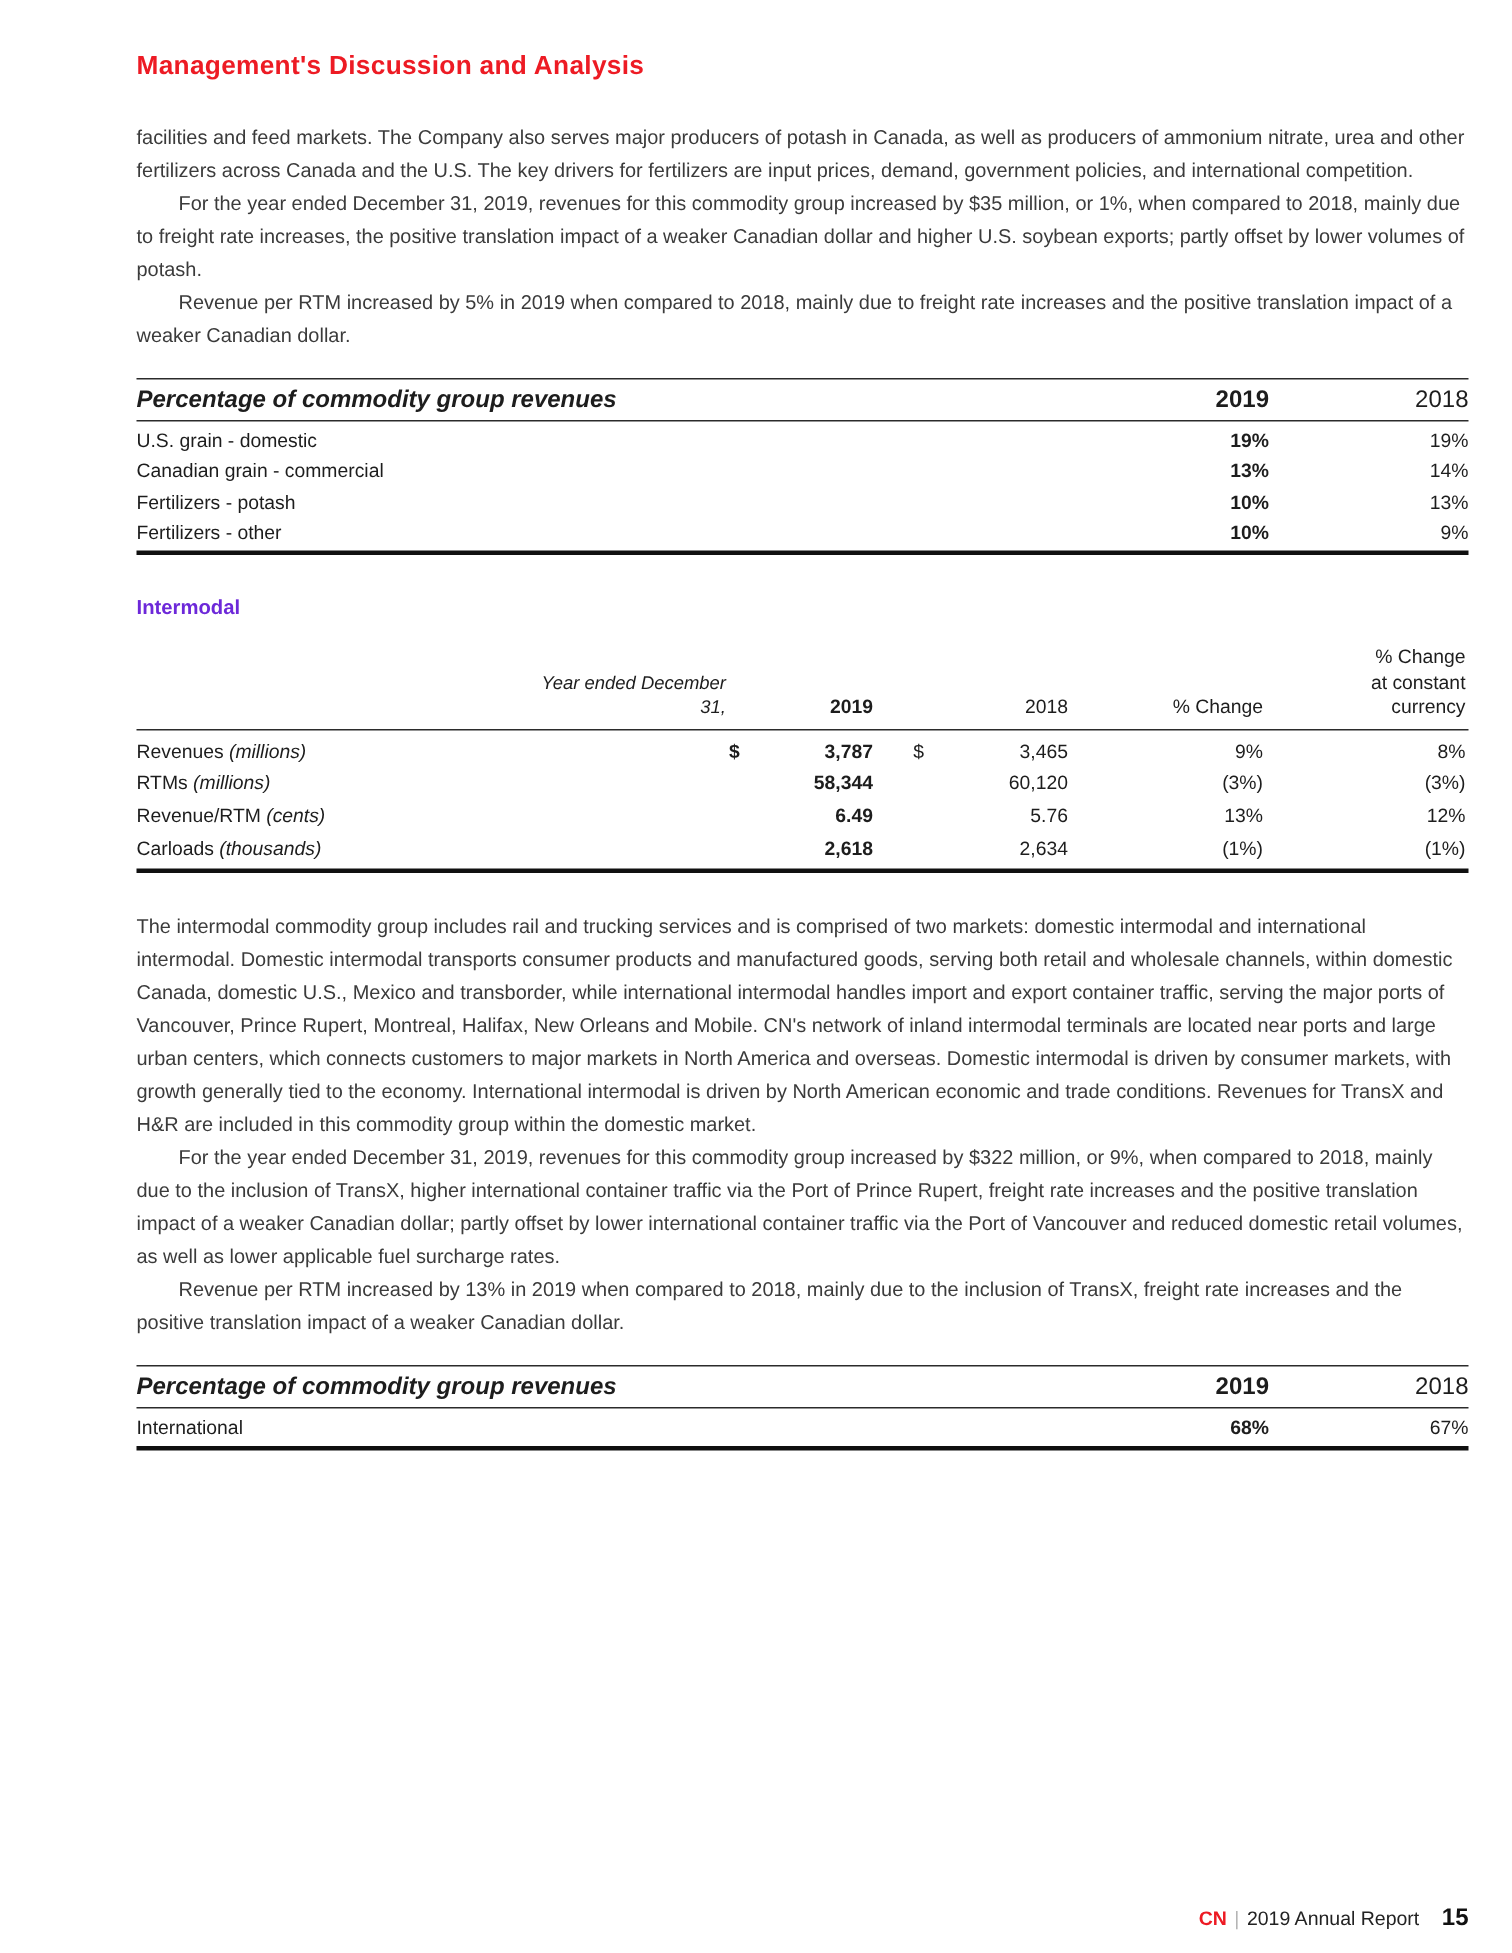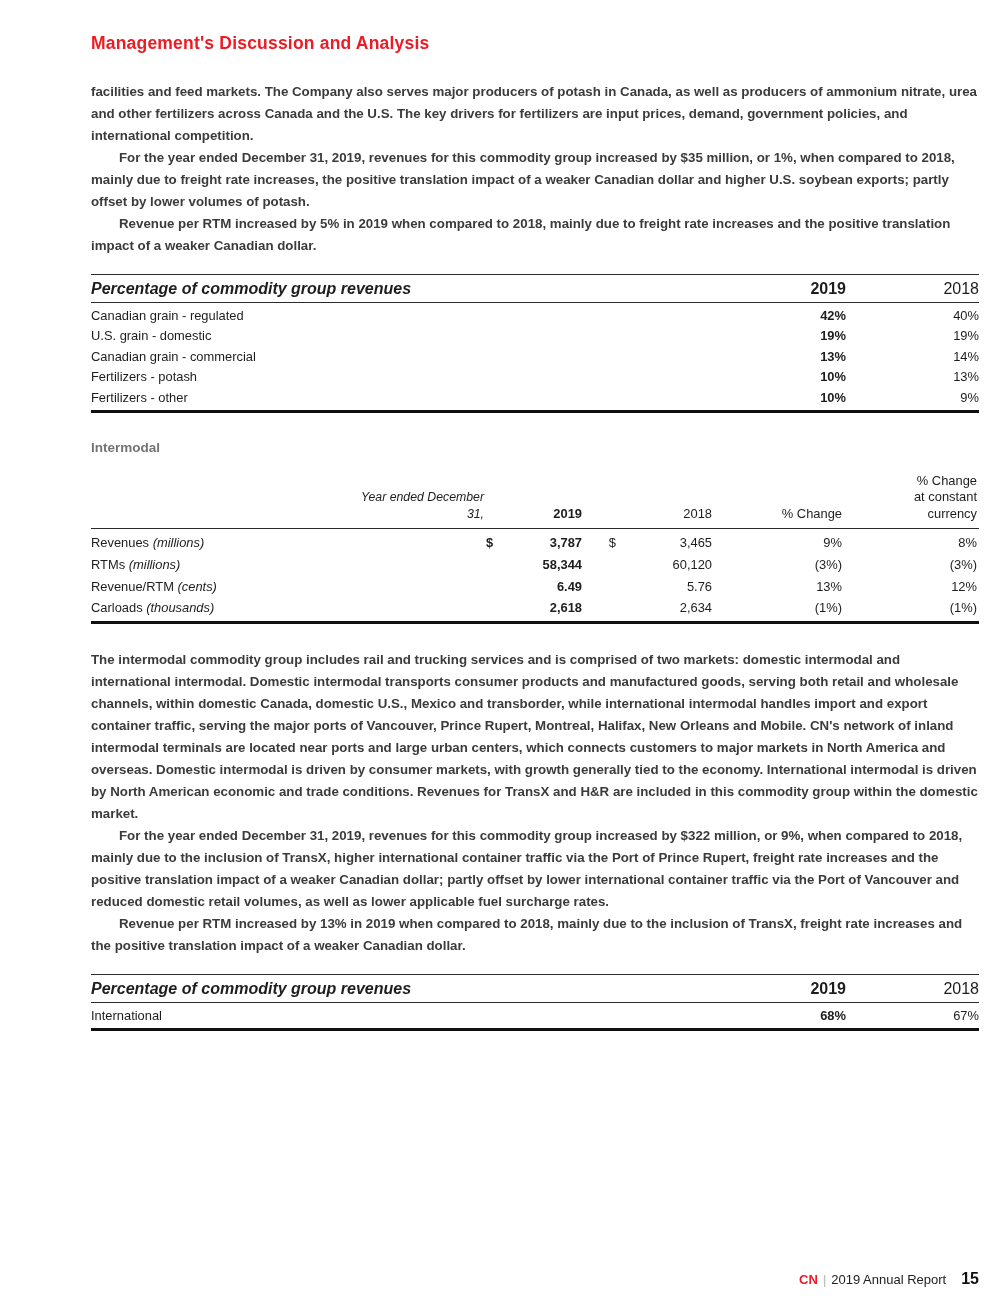--- a/index.html
+++ b/index.html
@@ -23,31 +23,30 @@
     letter-spacing:0.2px;
     color:#ed1b24;
   }
 
   
   p.body {
     font-size:13.3px;
     line-height:22px;
     color:#3b3b3b;
     text-align:left;
-    font-weight:bold;
   }
   p.body.indent { text-indent:28px; }
   .p-first { margin-top:27px; }
 
   
   h2.section {
     margin-top:27px;
     font-size:13.5px;
     font-weight:700;
-    color:#737373;
+    color:#6d28d9;
   }
 
   
   table { border-collapse:collapse; width:100%; table-layout:fixed; }
   .num { text-align:right; }
   .b { font-weight:700; }
   .unit { font-style:italic; }
 
   
   table.share { margin-top:17px; font-size:12.9px; color:#1d1d1d; border-bottom:3px solid #101010; }
@@ -131,25 +130,20 @@
         </colgroup>
       <thead>
         <tr>
           <th class="cap">Percentage of commodity group revenues</th>
           <th class="num-h b">2019</th>
           <th class="num-h">2018</th>
         </tr>
       </thead>
       <tbody>
         <tr>
-          <td>Canadian grain - regulated</td>
-          <td class="num b">42%</td>
-          <td class="num">40%</td>
-        </tr>
-        <tr>
           <td>U.S. grain - domestic</td>
           <td class="num b">19%</td>
           <td class="num">19%</td>
         </tr>
         <tr>
           <td>Canadian grain - commercial</td>
           <td class="num b">13%</td>
           <td class="num">14%</td>
         </tr>
         <tr>

